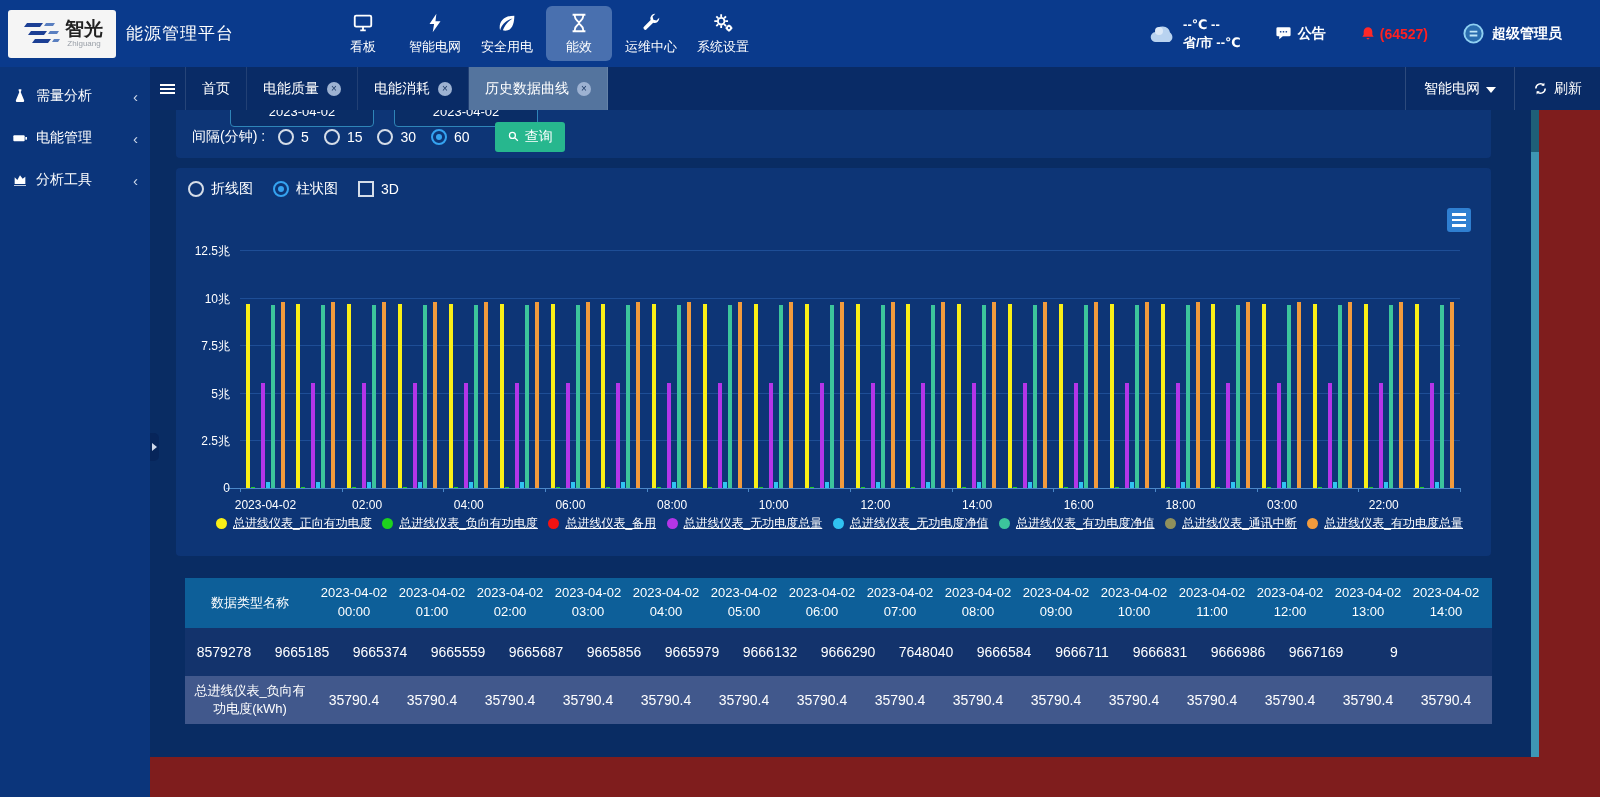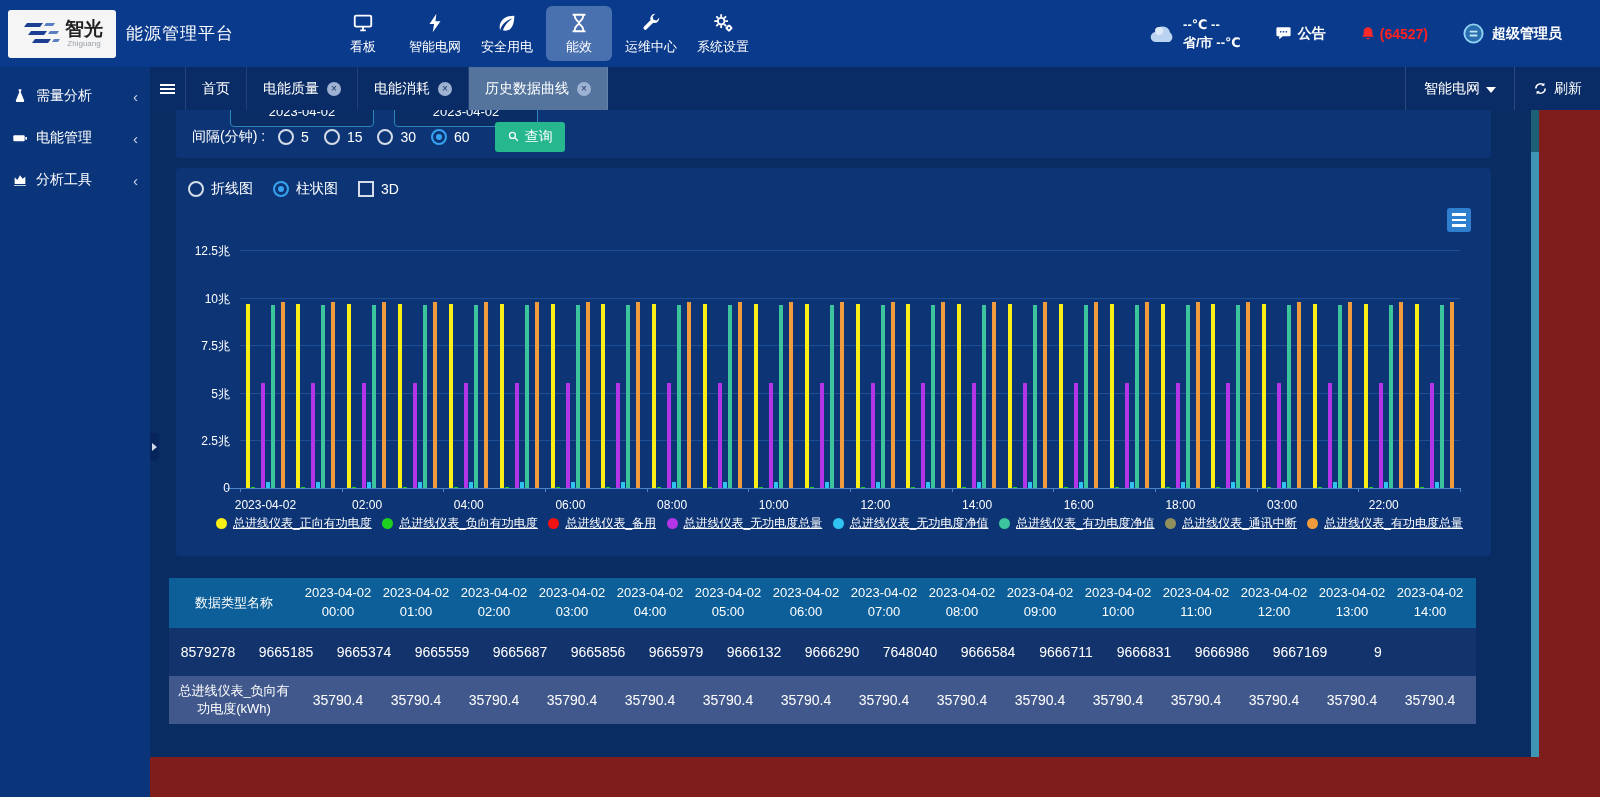--- a/index.html
+++ b/index.html
@@ -95,21 +95,21 @@
   .ytick-label { position:absolute; width:52px; text-align:right; font-size:12px; color:#fff; }
   .bar { position:absolute; bottom:0; width:4px; }
   .xtick { position:absolute; width:1px; height:4px; background:#4b87c8; top:238px; }
   .xlabel { position:absolute; top:330px; font-size:12px; color:#fff; transform:translateX(-50%); white-space:nowrap; }
   .legend { position:absolute; left:40px; right:28px; top:347px; display:flex; justify-content:space-between; }
   .legend-item { display:flex; align-items:center; gap:6px; cursor:pointer; }
   .legend-dot { width:11px; height:11px; border-radius:50%; flex:none; }
   .legend-text { font-size:12px; text-decoration:underline; white-space:nowrap; }
 
   
-  .table-wrap { position:absolute; left:19px; top:468px; width:1307px; height:183px; overflow:hidden; }
+  .table-wrap { position:absolute; left:35px; top:468px; width:1307px; height:183px; overflow:hidden; }
   .tbl { width:1378px; }
   .tr { display:flex; }
   .th,.td { flex:none; display:flex; flex-direction:column; align-items:center; justify-content:center;
             text-align:center; }
   .col0 { width:130px; }
   .colT { width:78px; }
   .thead { height:50px; background:#0d5f99; }
   .th { font-size:13px; line-height:1.45; }
   .row { height:48px; }
   .row1 { background:#13336c; }

